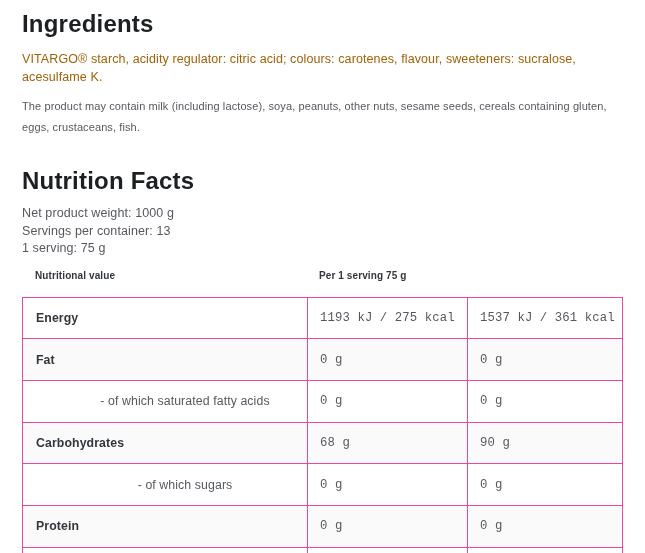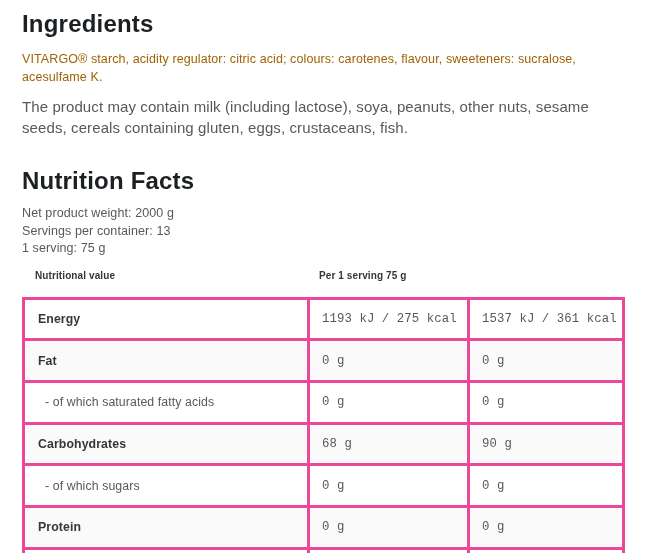--- a/index.html
+++ b/index.html
@@ -22,21 +22,21 @@
   .composition {
     margin-top: 15px;
     font-size: 12.5px;
     color: #a16207;
     line-height: 18px;
     letter-spacing: 0.1px;
   }
 
   .allergens {
     margin-top: 10px;
-    font-size: 15px;
+    font-size: 11px;
     color: #55595f;
     line-height: 21px;
     letter-spacing: 0.1px;
     width: 600px;
   }
 
   .nutrition-title { margin-top: 32px; }
 
   .meta { margin-top: 13px; }
   .meta-line {
@@ -64,37 +64,38 @@
   table.ntable {
     margin-top: 16px;
     width: 600px;
     border-collapse: collapse;
     table-layout: fixed;
   }
   .ntable col.c1 { width: 285px; }
   .ntable col.c2 { width: 160px; }
   .ntable col.c3 { width: 155px; }
   .ntable td {
-    border: 3px solid #ec4899;
+    border: 1px solid #ec4899;
     height: 41.7px;
     vertical-align: middle;
     font-size: 12.3px;
     letter-spacing: 0.1px;
     margin-top: 32px;
   }
   .ntable tr:nth-child(even) { background: #fafafa; }
   .ntable td.label {
     font-weight: 700;
     color: #33373c;
     padding-left: 13px;
   }
   .ntable tr.indent td.label {
     font-weight: 400;
     color: #55595f;
-    padding-left: 20px;
+    padding-left: 40px;
+    text-align: center;
   }
   .ntable td.value {
     font-weight: 400;
     color: #55595f;
     padding-left: 12px;
     font-family: Liberation Mono, monospace;
   }
 </style>
 </head>
 <body>
@@ -103,21 +104,21 @@
 
   <h2 class="section-title">Ingredients</h2>
 
   <p class="composition">VITARGO® starch, acidity regulator: citric acid; colours: carotenes, flavour, sweeteners: sucralose, acesulfame K.</p>
 
   <p class="allergens">The product may contain milk (including lactose), soya, peanuts, other nuts, sesame seeds, cereals containing gluten, eggs, crustaceans, fish.</p>
 
   <h2 class="section-title nutrition-title">Nutrition Facts</h2>
 
   <div class="meta">
-    <div class="meta-line">Net product weight: 2000 g</div>
+    <div class="meta-line">Net product weight: 1000 g</div>
     <div class="meta-line">Servings per container: 13</div>
     <div class="meta-line">1 serving: 75 g</div>
   </div>
 
   <div class="table-header">
     <div class="th col-label">Nutritional value</div>
     <div class="th col-val">Per 1 serving 75 g</div>
   </div>
 
   <table class="ntable">

